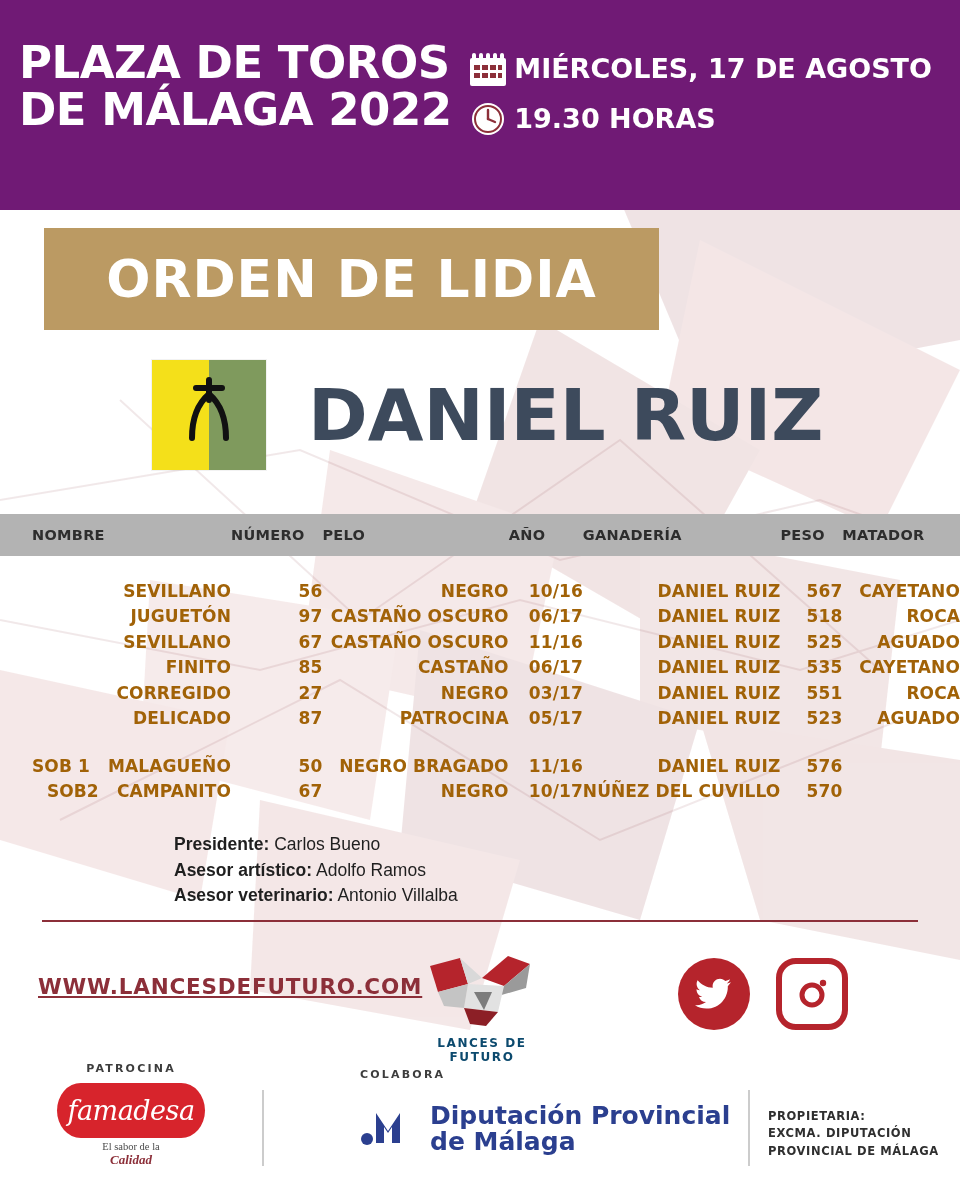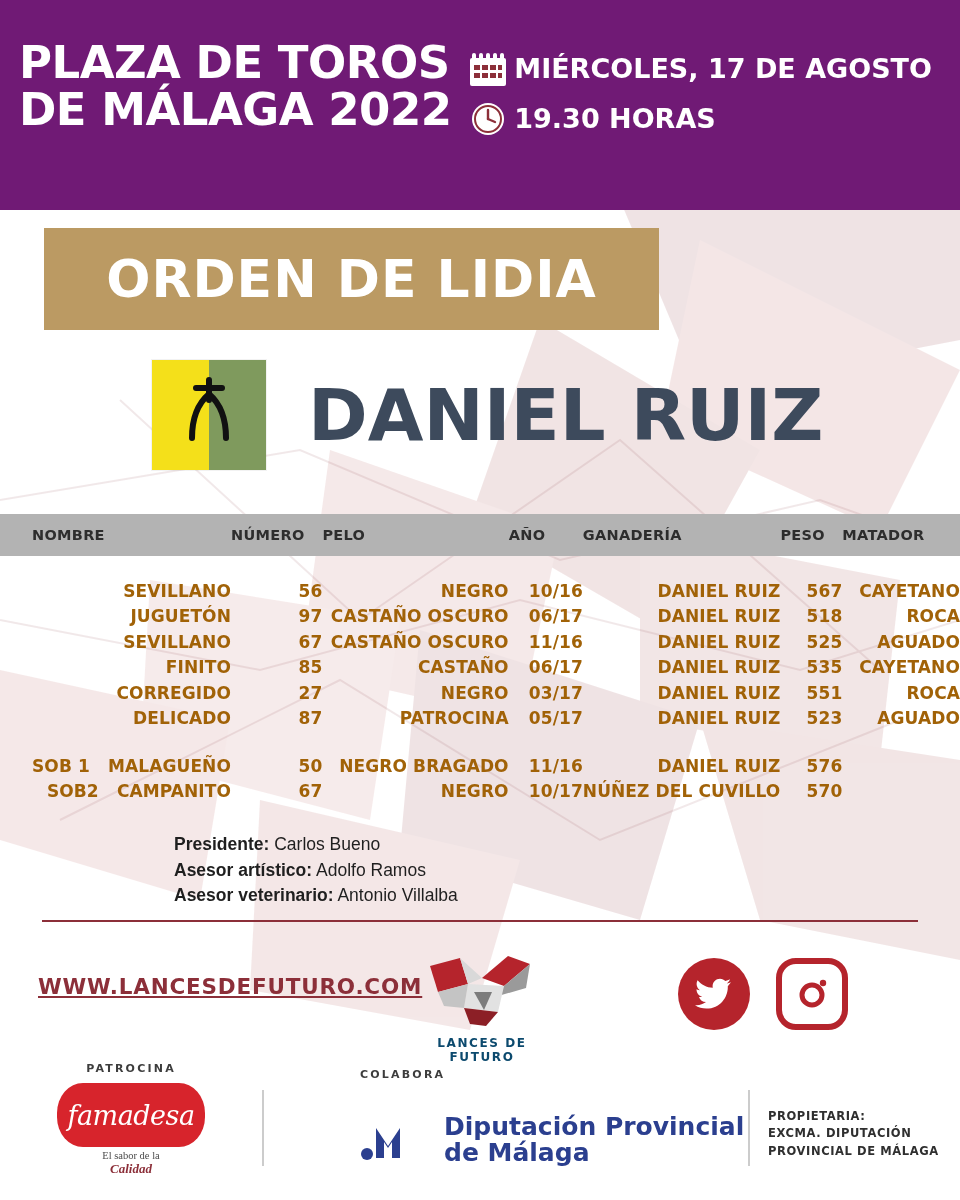--- a/index.html
+++ b/index.html
@@ -205,35 +205,35 @@
     letter-spacing: 2.2px;
     color: #3d3d3d;
     font-weight: 700;
     text-transform: uppercase;
     font-family: "DejaVu Sans", sans-serif;
     text-align: center;
   }
   .famadesa-wrap { position: absolute; left: 36px; top: 0; width: 190px; text-align: center; }
   .famadesa-logo {
     margin: 8px auto 0;
-    width: 148px; height: 64px;
+    width: 148px; height: 55px;
     background: #d7242c;
     border-radius: 26px / 30px;
     color: #fff;
     display: flex; align-items: center; justify-content: center;
     font-family: "DejaVu Serif", serif;
     font-size: 27px;
     font-style: italic;
     letter-spacing: -.5px;
   }
   .famadesa-sub { margin-top: 3px; font-size: 10.5px; color: #4a4a4a; font-family: "Liberation Serif", serif; }
   .famadesa-cal { font-size: 13px; color: #8c2f39; font-family: "Liberation Serif", serif; font-style: italic; font-weight: 700; }
   .vline { position: absolute; top: 28px; width: 2px; height: 76px; background: #cccccc; }
   .dip-wrap { position: absolute; left: 360px; top: 6px; width: 400px; }
-  .dip-row { display: flex; align-items: center; gap: 28px; margin-top: 33px; }
+  .dip-row { display: flex; align-items: flex-start; gap: 14px; margin-top: 22px; }
   .dip-name { color: #2b3f8f; font-size: 25px; font-weight: 800; line-height: 1.05; font-family: "DejaVu Sans", sans-serif; }
   .propietaria {
     position: absolute; left: 768px; top: 46px;
     font-size: 11.5px; letter-spacing: .6px; line-height: 1.5;
     color: #2f2f2f; font-weight: 700;
     font-family: "DejaVu Sans", sans-serif;
     text-transform: uppercase;
   }
 </style>
 </head>

